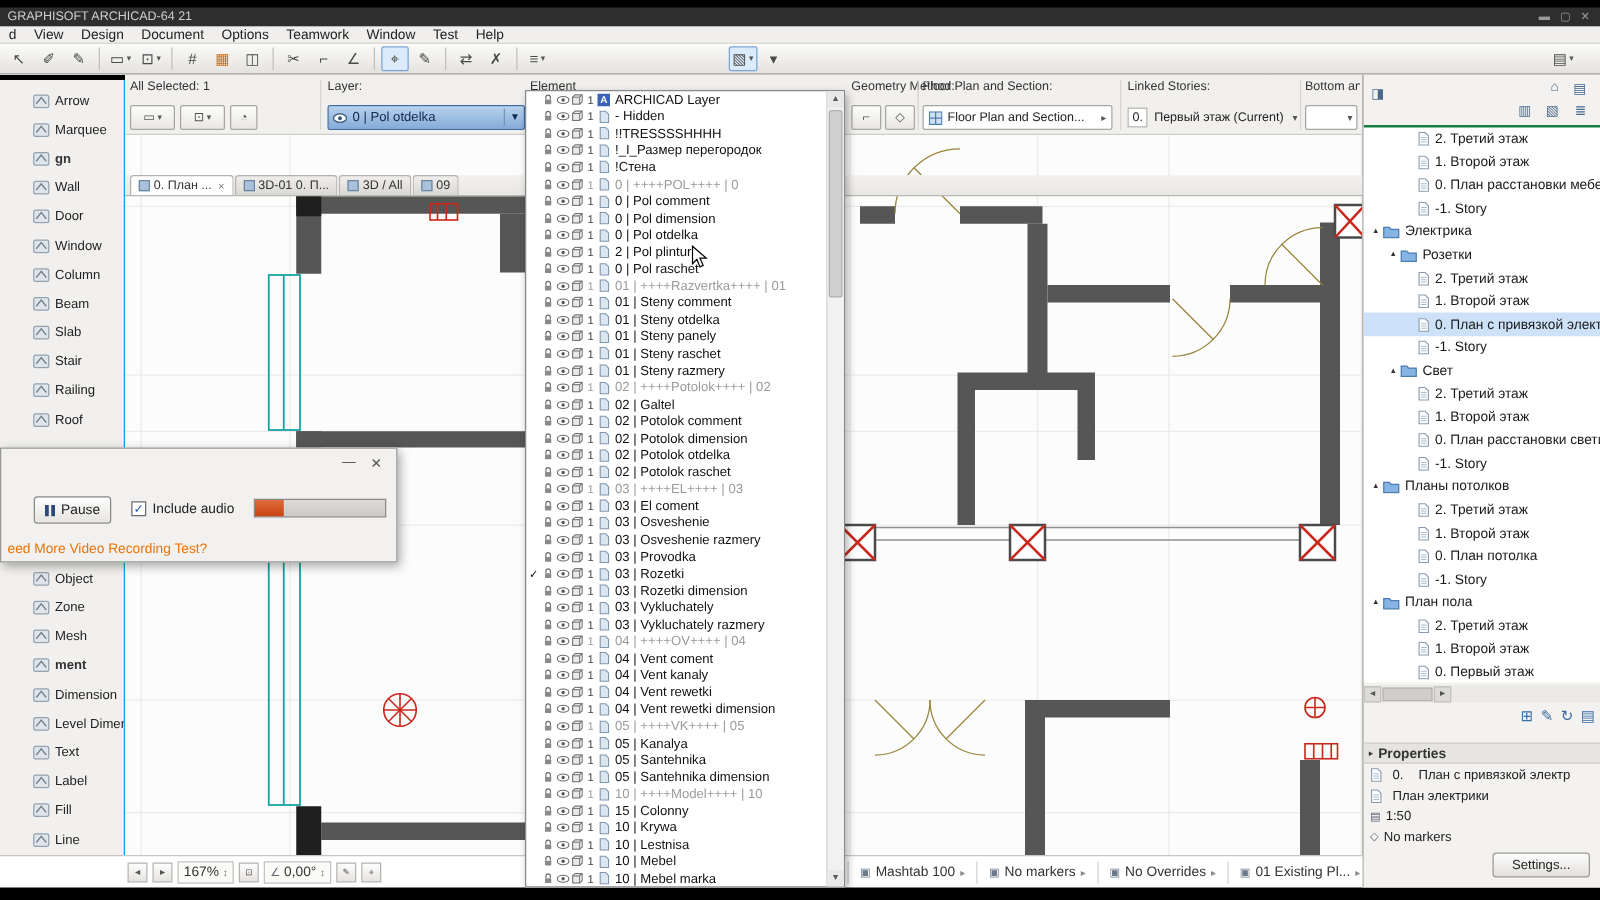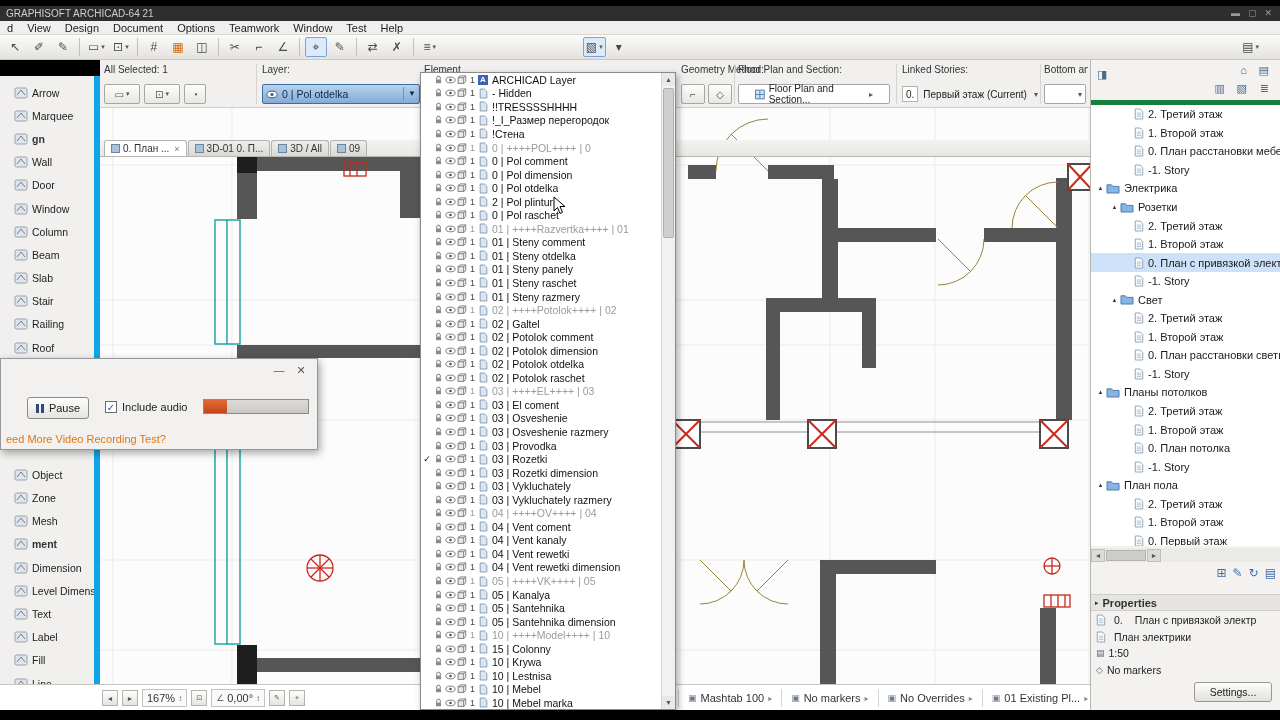--- a/index.html
+++ b/index.html
@@ -17,28 +17,28 @@
 .tbsep{width:1px;height:18px;background:#c2c0bc;margin:0 3px;flex:none;}
 .tbi.accent{color:#d06a10;}
 #tb-right{margin-left:auto;margin-right:18px;}
 
 #infobar{position:absolute;left:100px;top:60px;width:990px;height:48px;background:#f1f0ee;border-bottom:1px solid #cfcdc9;z-index:3;font-size:10px;color:#333;}
 #infobar .ib-label{position:absolute;top:4px;white-space:nowrap;}
 .ib-sep{position:absolute;top:4px;width:1px;height:40px;background:#d6d4d0;}
 .mini-btn{position:absolute;top:24px;height:20px;border:1px solid #a8a6a2;background:linear-gradient(#fdfdfd,#e9e7e3);border-radius:2px;display:flex;align-items:center;justify-content:center;font-size:10px;color:#555;gap:2px;}
 #layer-combo{position:absolute;left:162px;top:24px;width:158px;height:20px;border:1px solid #3a6ea5;border-radius:2px;background:linear-gradient(#b9d2ee,#84abd8);display:flex;align-items:center;font-size:10.5px;color:#0f2a4a;padding:0 3px;gap:4px;}
 #layer-combo .dd{margin-left:auto;font-size:8px;border-left:1px solid #6f94bd;padding-left:4px;height:14px;line-height:14px;}
-#fp-combo{position:absolute;left:638px;top:24px;width:152px;height:20px;border:1px solid #a8a6a2;background:#fff;border-radius:2px;display:flex;align-items:center;font-size:10px;color:#222;padding:0 16px;gap:4px;}
+#fp-combo{position:absolute;left:638px;top:24px;width:152px;height:20px;border:1px solid #a8a6a2;background:#fff;border-radius:2px;display:flex;align-items:center;font-size:10px;color:#222;padding:0 4px;gap:4px;}
 #fp-combo .dd{margin-left:auto;font-size:8px;color:#555;}
 #linked-row{position:absolute;left:802px;top:26px;width:136px;display:flex;align-items:center;gap:5px;font-size:10px;color:#222;}
 #linked-prefix{border:1px solid #b5b3af;background:#fff;padding:0 3px;height:16px;line-height:15px;}
 #linked-dd{margin-left:auto;font-size:8px;color:#555;}
 #bottom-combo{position:absolute;left:944px;top:24px;width:42px;height:20px;border:1px solid #a8a6a2;background:#fff;border-radius:2px;font-size:8px;color:#555;display:flex;align-items:center;justify-content:flex-end;padding:0 3px;}
 
-#toolbox{position:absolute;left:0;top:76px;width:100px;height:624px;background:#f1f0ee;border-right:6px solid #0ea5e9;overflow:hidden;padding-top:5px;z-index:2;}
+#toolbox{position:absolute;left:0;top:64px;width:100px;height:624px;background:#f1f0ee;border-right:1px solid #0ea5e9;overflow:hidden;padding-top:5px;z-index:2;padding-left:12px;}
 .tool-item,.tool-section{height:23.2px;display:flex;align-items:center;font-size:10.5px;color:#222;padding-left:14px;gap:4px;white-space:nowrap;}
 .tool-section{font-weight:bold;color:#333;}
 .tool-spacer{height:104px;}
 .tool-icon{flex:none;display:flex;}
 
 #canvas{position:absolute;left:100px;top:108px;width:990px;height:576px;background:#fcfcfc;z-index:1;overflow:hidden;}
 #tabbar{position:absolute;left:100px;top:140px;width:990px;height:17px;display:flex;align-items:flex-end;z-index:2;border-bottom:1px solid #b9b7b3;background:linear-gradient(#f3f2f0,#e9e7e3);}
 .tab{height:16px;display:flex;align-items:center;gap:3px;padding:0 6px;font-size:10px;background:linear-gradient(#efeeec,#dad8d4);border:1px solid #b5b3af;border-bottom:none;border-radius:3px 3px 0 0;margin-right:1px;color:#333;white-space:nowrap;}
 .tab.active{background:#fff;}
 .tab-close{font-size:9px;color:#777;margin-left:2px;}
@@ -67,21 +67,21 @@
 .pause-ic i{display:block;width:3px;height:9px;background:#2a4a7a;}
 #audio-row{position:absolute;left:104px;top:42px;display:flex;align-items:center;gap:5px;}
 #audio-check{width:12px;height:12px;border:1px solid #6a6a6a;background:#fff;font-size:10px;line-height:11px;text-align:center;color:#2255aa;}
 #rec-progress{position:absolute;left:202px;top:40px;width:106px;height:15px;border:1px solid #8a8a8a;background:linear-gradient(#dddbd7,#cbc9c5);}
 #rec-progress-fill{height:100%;background:linear-gradient(#e06a3a,#c94414);}
 #rec-link{position:absolute;left:5px;top:74px;color:#e8740c;font-size:11px;white-space:nowrap;}
 
 #navpanel{position:absolute;left:1090px;top:60px;width:190px;height:650px;background:#f3f2f0;border-left:1px solid #b8b6b2;z-index:5;}
 #nav-header{position:absolute;left:0;top:0;width:190px;height:40px;}
 .nav-hic{position:absolute;font-size:11px;color:#4a6a8a;}
-#nav-tree{position:absolute;left:0;top:40px;width:190px;height:446px;background:#fff;overflow:hidden;border-top:5px solid #15803d;}
+#nav-tree{position:absolute;left:0;top:40px;width:190px;height:446px;background:#fff;overflow:hidden;border-top:2px solid #15803d;}
 .nrow{height:18.55px;display:flex;align-items:center;font-size:11px;color:#1a1a1a;white-space:nowrap;overflow:hidden;}
 .nrow.sel{background:#cde2f8;}
 .nexp{width:11px;flex:none;font-size:6px;color:#333;text-align:center;}
 .nic{flex:none;margin-right:4px;}
 #nav-hscroll{position:absolute;left:0;top:488px;width:190px;height:14px;background:#eceae7;display:flex;align-items:center;font-size:7px;color:#555;}
 .hs-arr{width:14px;height:13px;background:#dddbd7;border:1px solid #c2c0bc;text-align:center;line-height:12px;flex:none;}
 #hs-thumb{width:40px;height:11px;background:#cfcdc9;border:1px solid #b5b3af;margin:0 1px;}
 #nav-midicons{position:absolute;right:4px;top:506px;display:flex;gap:6px;font-size:12px;color:#3a6ea5;}
 #props-header{position:absolute;left:0;top:534px;width:190px;height:17px;background:#e6e4e0;border-top:1px solid #cfcdc9;border-bottom:1px solid #cfcdc9;font-size:11px;font-weight:bold;color:#333;display:flex;align-items:center;gap:4px;padding-left:4px;}
 #props-rows{position:absolute;left:0;top:552px;width:190px;font-size:10.5px;color:#222;}

